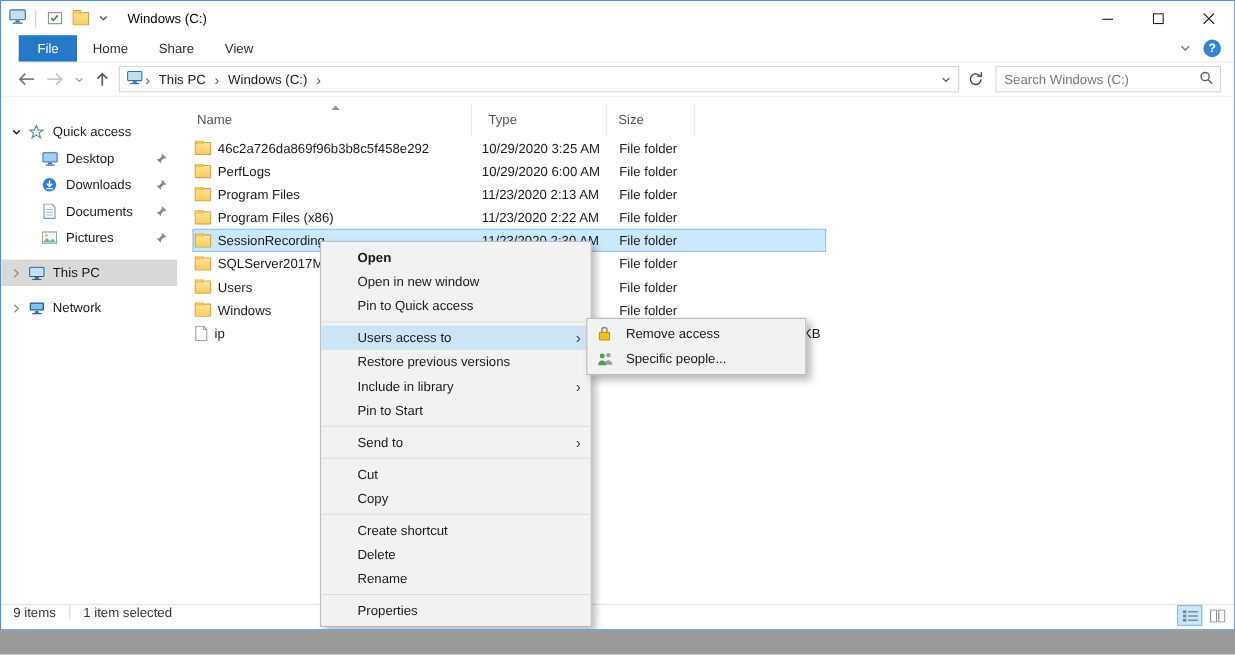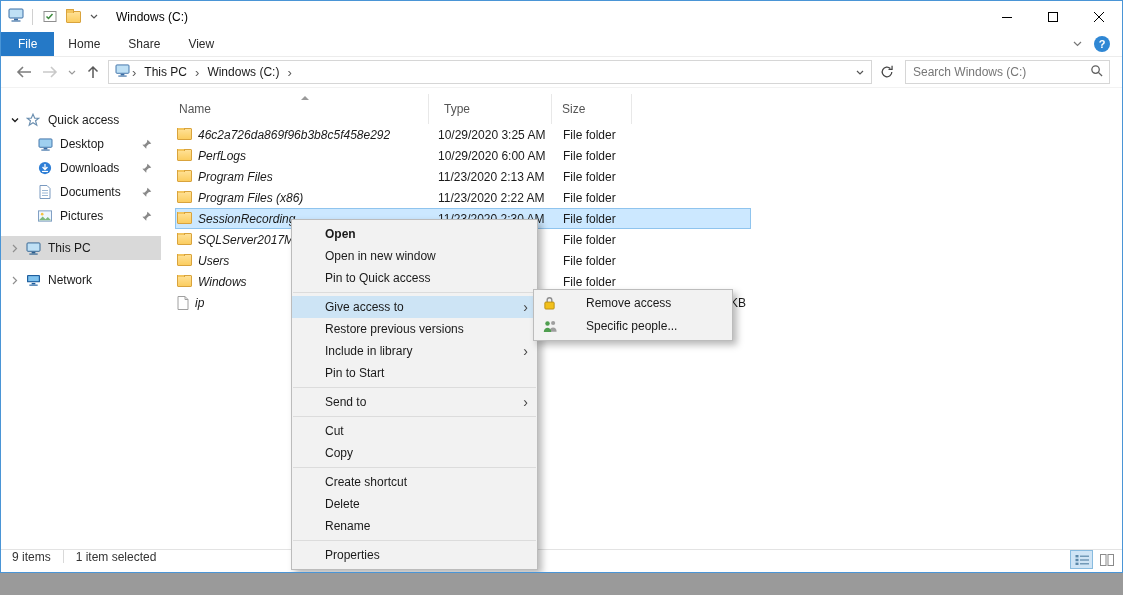--- a/index.html
+++ b/index.html
@@ -11,21 +11,21 @@
   
   .titlebar { flex:0 0 31px; display:flex; align-items:center; padding-left:7px; background:#fff; }
   .qat { display:flex; align-items:center; gap:5px; }
   .tdiv { width:1px; height:16px; background:#d0d0d0; margin:0 3px; }
   .qat-btn { background:none; border:none; padding:2px; display:flex; align-items:center; }
   .title-text { margin-left:16px; color:#000; white-space:nowrap; }
   .win-controls { margin-left:auto; display:flex; height:100%; }
   .win-btn { width:46px; height:100%; border:none; background:transparent; display:flex; align-items:center; justify-content:center; }
 
   
-  .ribbon { flex:0 0 25px; display:flex; align-items:stretch; border-bottom:1px solid #ececec; }
+  .ribbon { flex:0 0 25px; display:flex; align-items:stretch; border-bottom:1px solid #ececec;margin-left:16px; }
   .tab { padding:0 14px; display:flex; align-items:center; color:#2b2b2b; }
   .tab.file { background:#2579c7; color:#fff; padding:0 17px; }
   .ribbon-right { margin-left:auto; display:flex; align-items:center; gap:12px; padding-right:12px; }
   .chev-btn { background:none; border:none; display:flex; align-items:center; }
   .help-btn { width:16px; height:16px; border-radius:50%; background:#2f87d4; color:#fff;
               font-size:11px; font-weight:bold; display:flex; align-items:center; justify-content:center; border:none; }
 
   
   .navbar { flex:0 0 31px; display:flex; align-items:center; padding:0 12px 0 10px; border-bottom:1px solid #f2f2f2; }
   .nav-btn { background:none; border:none; padding:2px 5px; display:flex; align-items:center; }
@@ -58,21 +58,21 @@
   .col.c-type { width:123px; padding-left:15px; }
   .col.c-size { width:80px;  padding-left:10px; }
   .sort-caret { position:absolute; left:126px; top:2px; width:0; height:0;
                 border-left:4px solid transparent; border-right:4px solid transparent;
                 border-bottom:4px solid #9a9a9a; }
 
   .rows { margin-left:14px; }
   .row { height:21px; width:576px; display:flex; align-items:center; }
   .row.selected { background:#cce8ff; outline:1px solid #8fc4ee; outline-offset:-1px; }
   .cell { overflow:hidden; white-space:nowrap; }
-  .cell.c-name { width:254px; display:flex; align-items:flex-start; padding-left:2px;font-style:italic; }
+  .cell.c-name { width:254px; display:flex; align-items:center; padding-left:2px; }
   .cell.c-name .fico { margin-right:6px; display:flex; flex:0 0 auto; }
   .cell.c-date { width:119px; padding-left:9px; }
   .cell.c-type { width:123px; padding-left:15px; }
   .cell.c-size { width:80px; text-align:right; padding-right:5px; }
 
   
   .folder { width:15px; height:12px; position:relative; background:linear-gradient(#ffe196,#fbcd60); border:1px solid #d9a33c; border-radius:1px; }
   .folder::before { content:""; position:absolute; top:-3px; left:-1px; width:6px; height:3px;
                     background:#f3c55d; border:1px solid #d9a33c; border-bottom:none; border-radius:1px 1px 0 0; }
 
@@ -80,21 +80,21 @@
   .ctx { position:absolute; left:290px; top:218px; width:247px; background:#f2f2f2;
          border:1px solid #bcbcbc; box-shadow:4px 4px 7px rgba(0,0,0,.28); padding:3px 0; z-index:10; }
   .mi { height:22px; line-height:22px; padding-left:33px; position:relative; white-space:nowrap; color:#1a1a1a; }
   .mi.bold { font-weight:bold; }
   .mi.hl { background:#cde4f5; }
   .mi .arrow { position:absolute; right:9px; top:0; font-size:14px; color:#454545; }
   .msep { height:1px; background:#dcdcdc; margin:3px 1px; }
 
   .submenu { position:absolute; left:532px; top:288px; width:200px; background:#f2f2f2;
              border:1px solid #bcbcbc; box-shadow:4px 4px 7px rgba(0,0,0,.28); padding:2px 0; z-index:11; }
-  .submenu .mi { height:23px; line-height:23px; padding-left:52px; }
+  .submenu .mi { height:23px; line-height:23px; padding-left:35px; }
   .submenu .mi .mi-ico { position:absolute; left:9px; top:4px; display:flex; }
 
   
   .statusbar { flex:0 0 23px; border-top:1px solid #e3e3e3; display:flex; align-items:flex-start;
                padding:0 4px 0 11px; color:#333; }
   .sdiv { width:1px; height:13px; background:#d9d9d9; margin:0 12px; }
   .view-btn { width:23px; height:19px; border:1px solid transparent; background:none;
               display:flex; align-items:center; justify-content:center; margin-left:2px; }
   .view-btn.active { background:#cfe4f5; border-color:#88bbdf; }
 </style>
@@ -473,21 +473,21 @@
         </svg>
     </button>
   </div>
 
   <div class="ctx">
     <div class="mi bold">Open</div>
     <div class="mi">Open in new window</div>
     <div class="mi">Pin to Quick access</div>
     <div class="msep"></div>
     <div class="mi hl">
-      <span>Give access to</span>
+      <span>Users access to</span>
       <span class="arrow">›</span>
     </div>
     <div class="mi">Restore previous versions</div>
     <div class="mi">
       <span>Include in library</span>
       <span class="arrow">›</span>
     </div>
     <div class="mi">Pin to Start</div>
     <div class="msep"></div>
     <div class="mi">

